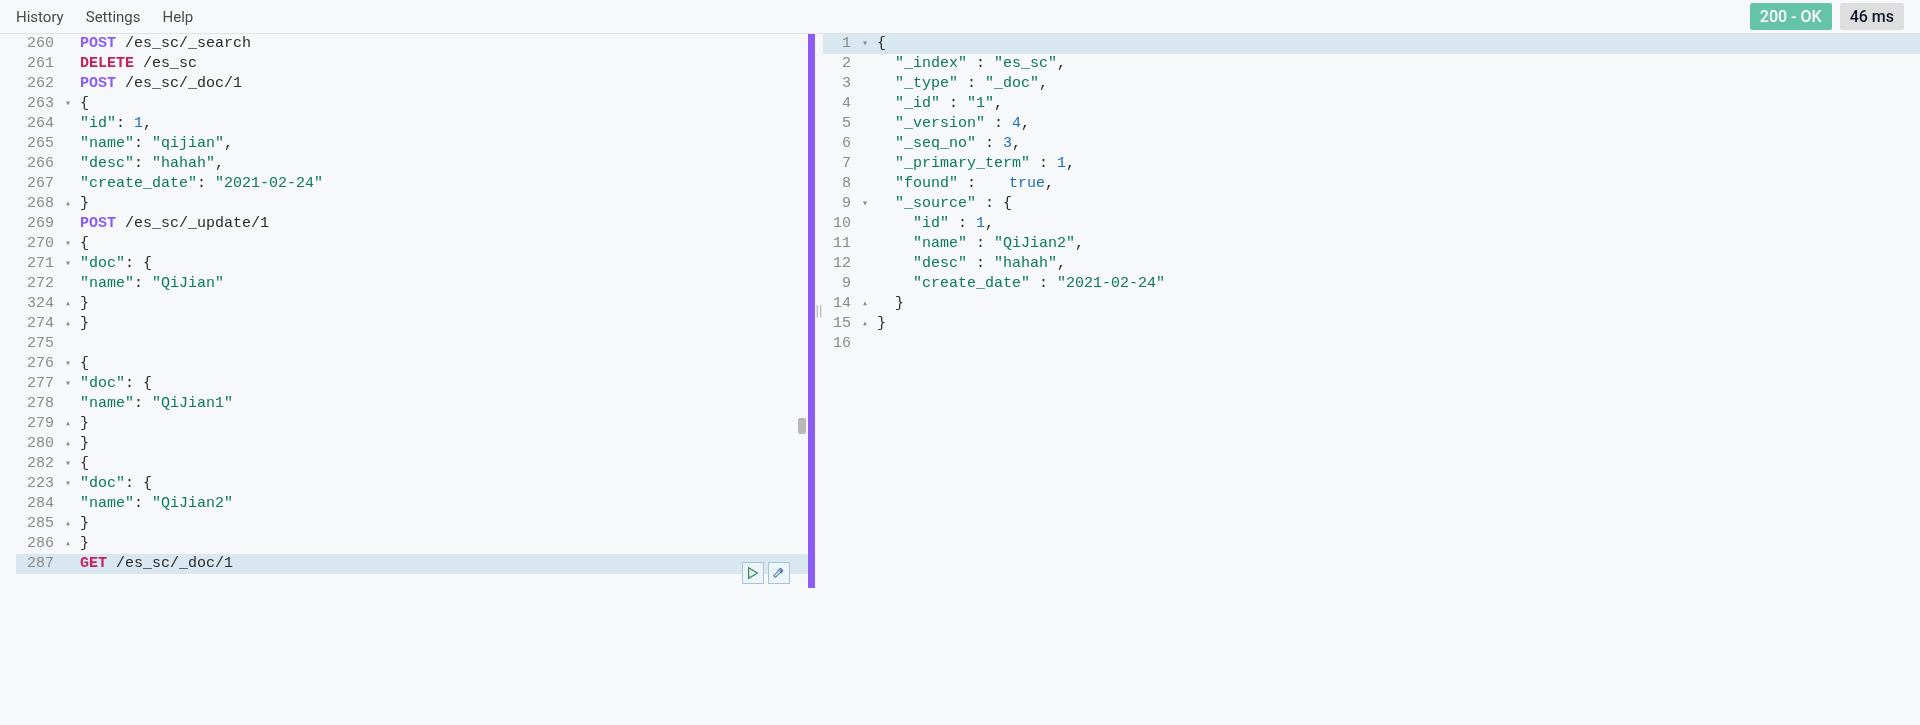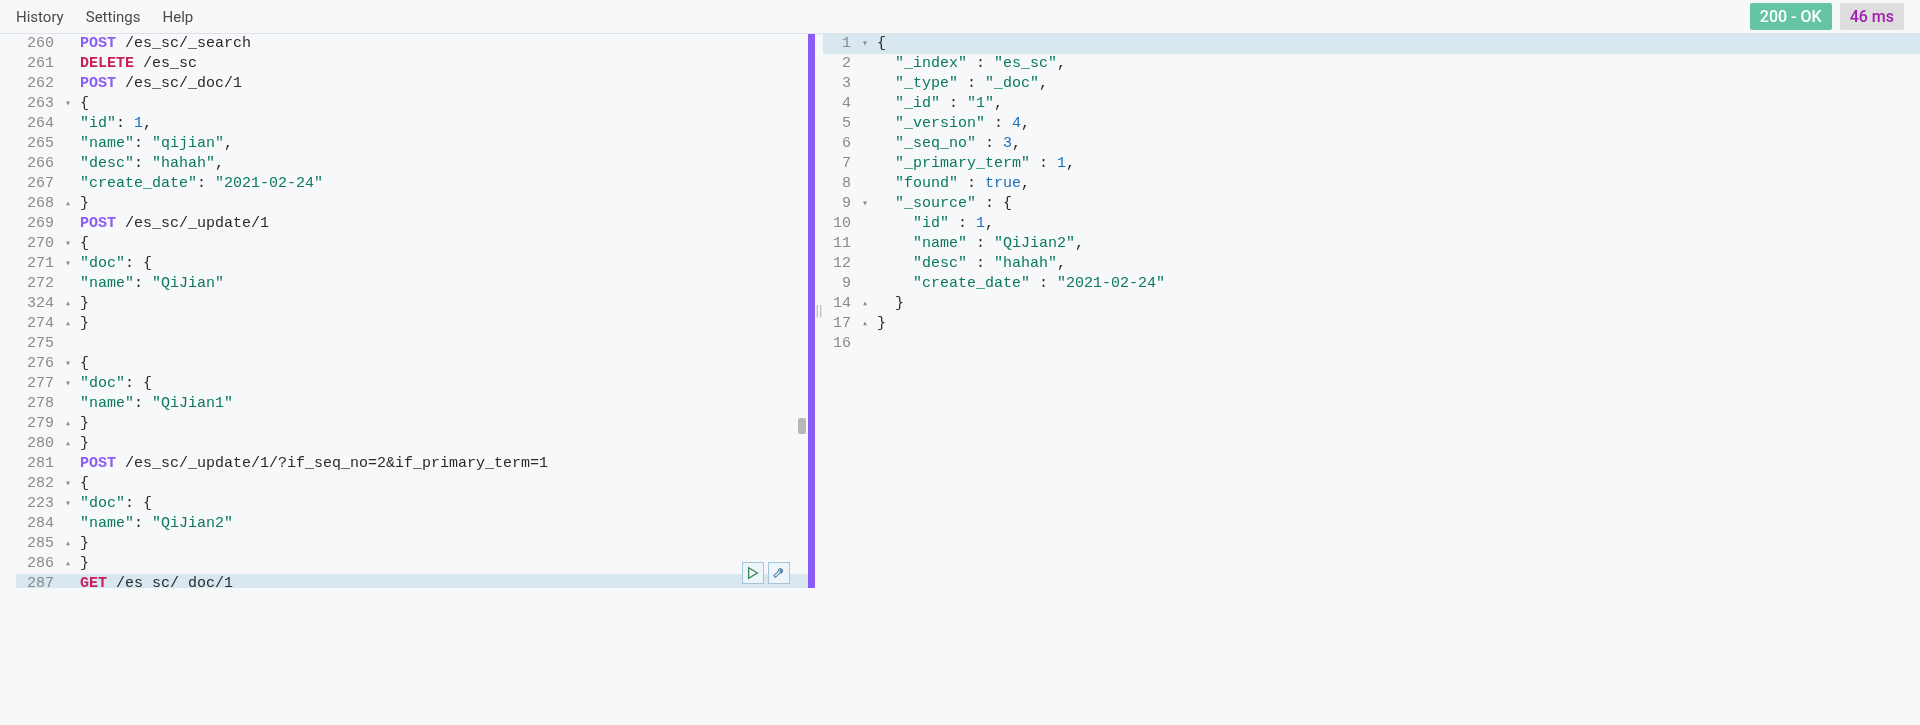--- a/index.html
+++ b/index.html
@@ -23,21 +23,21 @@
   .menubar-left { display: flex; gap: 22px; }
   .menubar-left span { color: #4a4a4a; font-size: 15px; cursor: pointer; }
   .menubar-right { display: flex; gap: 8px; align-items: center; }
   .badge {
     padding: 4px 10px;
     border-radius: 2px;
     font-size: 16px;
     font-weight: 500;
   }
   .badge.ok { background: #66c4a6; color: #fff; }
-  .badge.time { background: #dedede; color: #a21caf; }
+  .badge.time { background: #dedede; color: #0f172a; }
 
   .workspace { display: flex; flex: 1; min-height: 0; }
   .pane {
     flex: 1;
     overflow: auto;
     position: relative;
     background: #f7f8fa;
   }
   .pane-left { border-right: 7px solid #8b5cf6; flex: 0 0 815px; }
   .divider {
@@ -75,21 +75,21 @@
   }
   .code { padding-left: 4px; }
   .method-post { color: #8b5cf6; font-weight: bold; }
   .method-get { color: #c71f58; font-weight: bold; }
   .method-delete { color: #c71f58; font-weight: bold; }
   .path { color: #2a2a2a; }
   .punc { color: #2a2a2a; }
   .key { color: #0a7a5a; }
   .string { color: #0a7a5a; }
   .number { color: #1d6fb8; }
-  .bool { color: #1d6fb8; }
+  .bool { color: #1d6fb8; margin-left: 24px; }
 
   .scrollbar-mark {
     position: absolute;
     right: 2px;
     top: 384px;
     width: 8px;
     height: 16px;
     background: #b8b8b8;
     border-radius: 2px;
   }
@@ -148,21 +148,20 @@
           <div class="line"><span class="gutter">271</span><span class="fold">▾</span><span class="code"><span class="key">"doc"</span><span class="punc">: {</span></span></div>
           <div class="line"><span class="gutter">272</span><span class="fold"></span><span class="code"><span class="key">"name"</span><span class="punc">: </span><span class="string">"QiJian"</span></span></div>
           <div class="line"><span class="gutter">324</span><span class="fold">▴</span><span class="code"><span class="punc">}</span></span></div>
           <div class="line"><span class="gutter">274</span><span class="fold">▴</span><span class="code"><span class="punc">}</span></span></div>
           <div class="line"><span class="gutter">275</span><span class="fold"></span></div>
           <div class="line"><span class="gutter">276</span><span class="fold">▾</span><span class="code"><span class="punc">{</span></span></div>
           <div class="line"><span class="gutter">277</span><span class="fold">▾</span><span class="code"><span class="key">"doc"</span><span class="punc">: {</span></span></div>
           <div class="line"><span class="gutter">278</span><span class="fold"></span><span class="code"><span class="key">"name"</span><span class="punc">: </span><span class="string">"QiJian1"</span></span></div>
           <div class="line"><span class="gutter">279</span><span class="fold">▴</span><span class="code"><span class="punc">}</span></span></div>
           <div class="line"><span class="gutter">280</span><span class="fold">▴</span><span class="code"><span class="punc">}</span></span></div>
-          <div class="line"><span class="gutter">281</span><span class="fold"></span><span class="code"><span class="method-post">POST</span><span class="path"> /es_sc/_update/1/?if_seq_no=2&amp;if_primary_term=1</span></span></div>
           <div class="line"><span class="gutter">282</span><span class="fold">▾</span><span class="code"><span class="punc">{</span></span></div>
           <div class="line"><span class="gutter">223</span><span class="fold">▾</span><span class="code"><span class="key">"doc"</span><span class="punc">: {</span></span></div>
           <div class="line"><span class="gutter">284</span><span class="fold"></span><span class="code"><span class="key">"name"</span><span class="punc">: </span><span class="string">"QiJian2"</span></span></div>
           <div class="line"><span class="gutter">285</span><span class="fold">▴</span><span class="code"><span class="punc">}</span></span></div>
           <div class="line"><span class="gutter">286</span><span class="fold">▴</span><span class="code"><span class="punc">}</span></span></div>
           <div class="line current"><span class="gutter">287</span><span class="fold"></span><span class="code"><span class="method-get">GET</span><span class="path"> /es_sc/_doc/1</span></span></div>
         </div>
       <div class="scrollbar-mark"></div>
       <div class="action-icons">
         <div class="icon-btn">
@@ -191,18 +190,18 @@
           <div class="line"><span class="gutter" style="width: 34px;">5</span><span class="fold"></span><span class="code"><span class="punc">  </span><span class="key">"_version"</span><span class="punc"> : </span><span class="number">4</span><span class="punc">,</span></span></div>
           <div class="line"><span class="gutter" style="width: 34px;">6</span><span class="fold"></span><span class="code"><span class="punc">  </span><span class="key">"_seq_no"</span><span class="punc"> : </span><span class="number">3</span><span class="punc">,</span></span></div>
           <div class="line"><span class="gutter" style="width: 34px;">7</span><span class="fold"></span><span class="code"><span class="punc">  </span><span class="key">"_primary_term"</span><span class="punc"> : </span><span class="number">1</span><span class="punc">,</span></span></div>
           <div class="line"><span class="gutter" style="width: 34px;">8</span><span class="fold"></span><span class="code"><span class="punc">  </span><span class="key">"found"</span><span class="punc"> : </span><span class="bool">true</span><span class="punc">,</span></span></div>
           <div class="line"><span class="gutter" style="width: 34px;">9</span><span class="fold">▾</span><span class="code"><span class="punc">  </span><span class="key">"_source"</span><span class="punc"> : {</span></span></div>
           <div class="line"><span class="gutter" style="width: 34px;">10</span><span class="fold"></span><span class="code"><span class="punc">    </span><span class="key">"id"</span><span class="punc"> : </span><span class="number">1</span><span class="punc">,</span></span></div>
           <div class="line"><span class="gutter" style="width: 34px;">11</span><span class="fold"></span><span class="code"><span class="punc">    </span><span class="key">"name"</span><span class="punc"> : </span><span class="string">"QiJian2"</span><span class="punc">,</span></span></div>
           <div class="line"><span class="gutter" style="width: 34px;">12</span><span class="fold"></span><span class="code"><span class="punc">    </span><span class="key">"desc"</span><span class="punc"> : </span><span class="string">"hahah"</span><span class="punc">,</span></span></div>
           <div class="line"><span class="gutter" style="width: 34px;">9</span><span class="fold"></span><span class="code"><span class="punc">    </span><span class="key">"create_date"</span><span class="punc"> : </span><span class="string">"2021-02-24"</span></span></div>
           <div class="line"><span class="gutter" style="width: 34px;">14</span><span class="fold">▴</span><span class="code"><span class="punc">  }</span></span></div>
-          <div class="line"><span class="gutter" style="width: 34px;">17</span><span class="fold">▴</span><span class="code"><span class="punc">}</span></span></div>
+          <div class="line"><span class="gutter" style="width: 34px;">15</span><span class="fold">▴</span><span class="code"><span class="punc">}</span></span></div>
           <div class="line"><span class="gutter" style="width: 34px;">16</span><span class="fold"></span><span class="code"></span></div>
         </div>
     </div>
   </div>
 </div>
 
 </body></html>

